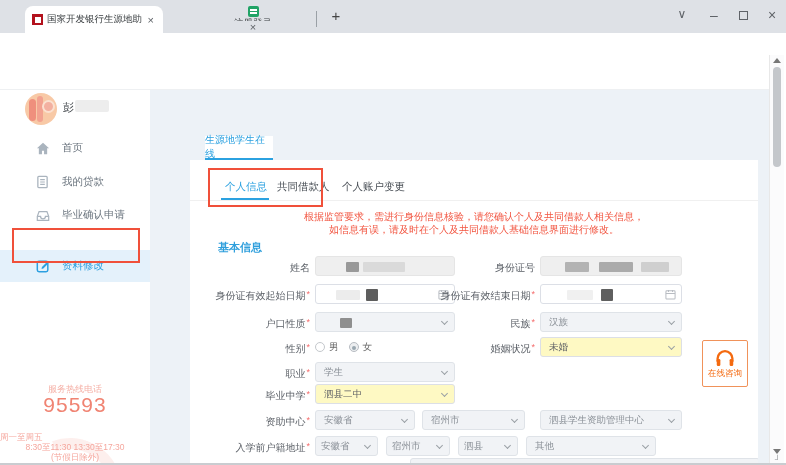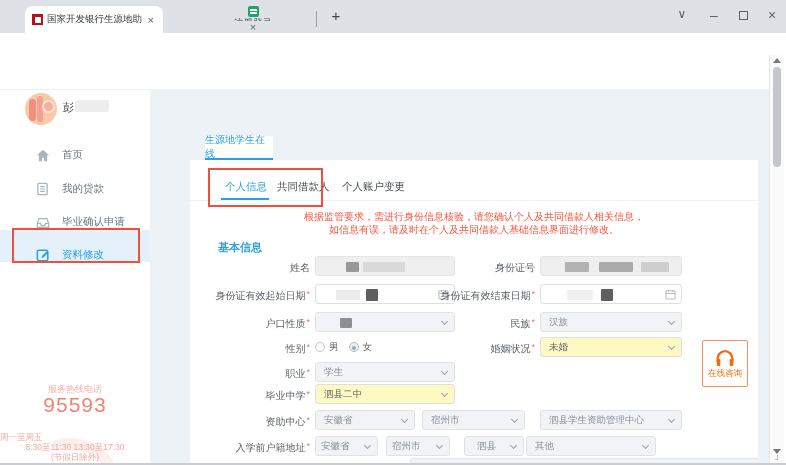--- a/index.html
+++ b/index.html
@@ -53,24 +53,24 @@
 
   
   .sidebar { left:0; top:90px; width:150px; height:375px; background:#fff; }
   .avatar { left:25px; top:93px; width:32px; height:32px; border-radius:50%; background:#f8c9a6; overflow:hidden; position:absolute; }
   .avatar i { position:absolute; }
   .av1 { left:4px; top:6px; width:7px; height:22px; border-radius:4px; background:#ef8f7d; }
   .av2 { left:12px; top:3px; width:6px; height:26px; border-radius:3px; background:#f2a290; }
   .av3 { left:17px; top:7px; width:13px; height:13px; border-radius:50%; background:#f3b0a0; border:2px solid #fbe0cf; }
   .uname { left:63px; top:100px; font-size:11px; color:#3a3f44; }
   .uname-redact { left:75px; top:100px; width:34px; height:12px; background:#ededed; border-radius:2px; }
-  .mitem { left:0; width:150px; height:28px; position:absolute; display:flex; align-items:flex-end; }
+  .mitem { left:0; width:150px; height:28px; position:absolute; display:flex; align-items:center; }
   .mitem .ic { width:16px; margin-left:36px; display:flex; }
   .mitem .lb { font-size:10.5px; color:#6a747e; margin-left:10px; }
-  .mitem.active { background:#e4f1fb; height:32px; }
+  .mitem.active { background:#e4f1fb; height:32px;margin-top:20px; }
   .mitem.active .lb { color:#2b9fe0; }
   .annot { border:2px solid #f0503a; position:absolute; z-index:6; }
 
   .hl-title { left:0; top:383px; width:150px; text-align:center; font-size:9px; color:#f5b0a6; }
   .hl-num { left:0; top:393px; width:150px; text-align:center; font-size:21px; color:#f08372; letter-spacing:1px; }
   .hl-days { left:0; top:432px; width:156px; text-align:left; font-size:8.5px; color:#f5a79e; }
   .hl-hours { left:0; top:442px; width:150px; text-align:center; font-size:8.5px; color:#f5a79e; }
   .hl-note { left:0; top:452px; width:150px; text-align:center; font-size:8.5px; color:#f5a79e; }
   .arc1 { left:18px; top:348px; width:104px; height:104px; border:11px solid rgba(243,166,155,.18); border-left-color:transparent; border-radius:50%; transform:rotate(25deg); position:absolute; }
   .arc2 { left:40px; top:372px; width:22px; height:40px; border-radius:10px; background:rgba(243,166,155,.15); transform:rotate(35deg); position:absolute; }
@@ -371,21 +371,21 @@
 
   <div class="flabel" style="left:0; top:281px; width:120px;"><span>入学前户籍地址</span><span class="req">*</span></div>
   <div class="field f-sel-d" style="left:125px; top:276px; width:63px; padding:0 5px;">
     <span>安徽省</span>
     <span class="chev"></span>
   </div>
   <div class="field f-sel-d" style="left:196px; top:276px; width:64px; padding:0 5px;">
     <span>宿州市</span>
     <span class="chev"></span>
   </div>
-  <div class="field f-sel-d" style="left:274px; top:276px; width:60px; padding:0 12px;">
+  <div class="field f-sel-d" style="left:268px; top:276px; width:60px; padding:0 5px;">
     <span>泗县</span>
     <span class="chev"></span>
   </div>
   <div class="field f-sel-d" style="left:336px; top:276px; width:130px;">
     <span>其他</span>
     <span class="chev"></span>
   </div>
 
   <div class="field f-sel-d" style="left:220px; top:298px; width:350px; height:20px;"></div>
 </div>

